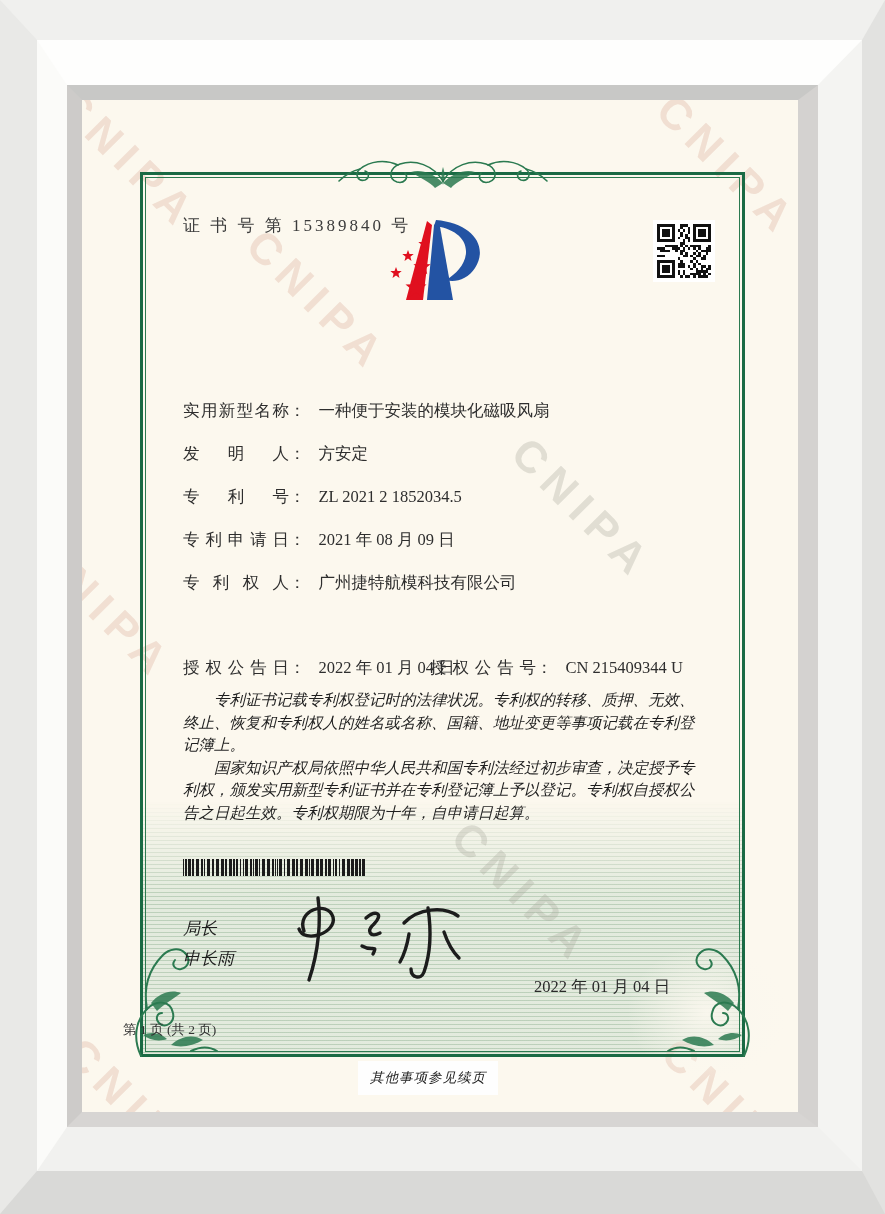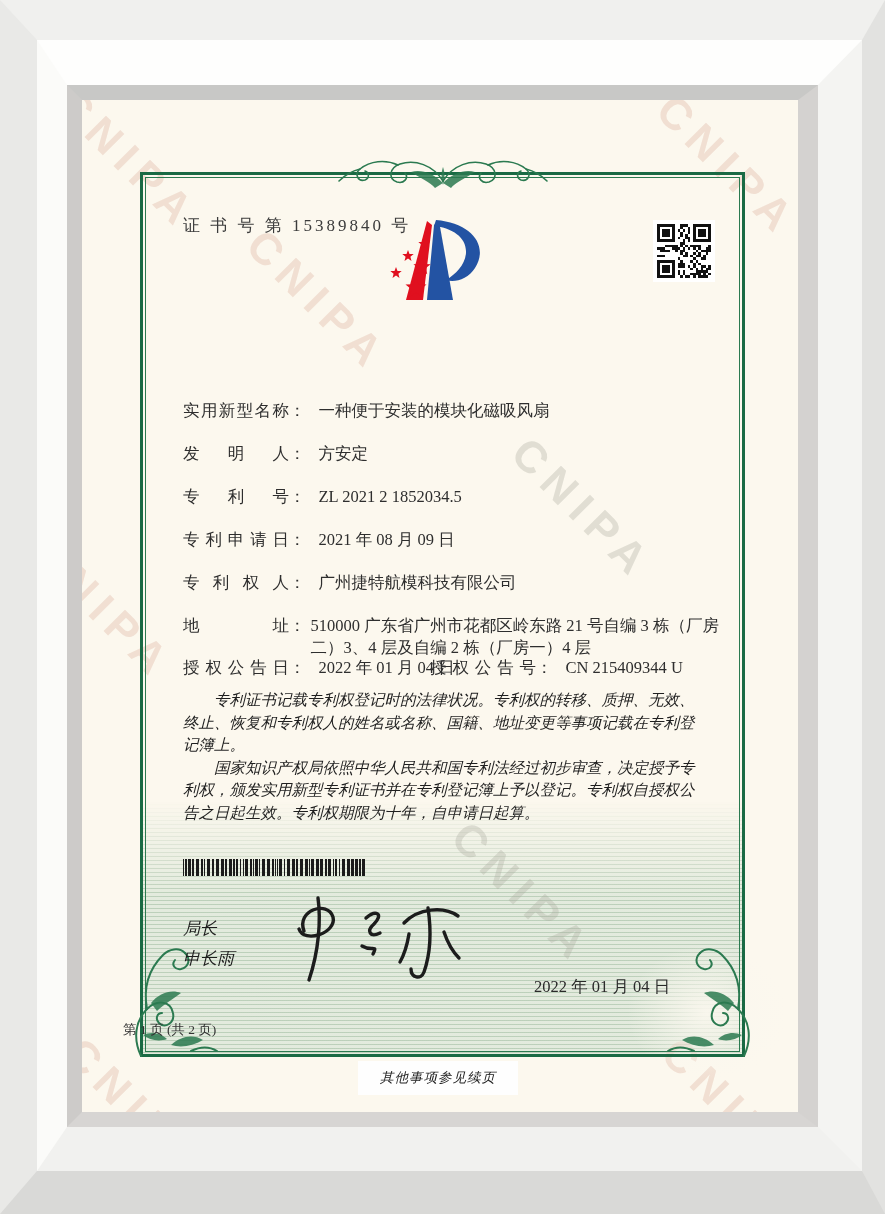--- a/index.html
+++ b/index.html
@@ -66,21 +66,21 @@
   .body-text p{margin:0;text-indent:2em;}
 
   .barcode{position:absolute;left:101px;top:759px;width:185px;height:17px;}
   .barcode svg{display:block;width:100%;height:100%;}
 
   .signer-title{position:absolute;left:101px;top:817px;font-size:17px;font-style:italic;color:#1d1d1d;}
   .signer-name{position:absolute;left:101px;top:847px;font-size:17px;font-style:italic;color:#1d1d1d;text-align:center;}
   .signature{position:absolute;left:196px;top:786px;}
   .issue-date{position:absolute;left:452px;top:876px;font-size:16.5px;color:#2a2a2a;}
   .page-info{position:absolute;left:41px;top:921px;width:605px;font-size:13.5px;color:#333;}
-  .footer-note{position:absolute;left:276px;top:961px;width:160px;height:34px;background:#fefefe;
+  .footer-note{position:absolute;left:276px;top:961px;width:140px;height:34px;background:#fefefe;
                display:flex;align-items:center;justify-content:center;
                font-size:13.5px;font-style:italic;color:#222;letter-spacing:1px;}
 </style>
 </head>
 <body>
 
 <div class="frame">
   <div class="frame-white">
     <div class="mat">
       <div class="paper">
@@ -387,23 +387,20 @@
           </div>
           <div class="row" style="top:386px">
             <span class="lbl">专利号</span><span>：</span><span class="val">ZL 2021 2 1852034.5</span>
           </div>
           <div class="row" style="top:429px">
             <span class="lbl">专利申请日</span><span>：</span><span class="val">2021 年 08 月 09 日</span>
           </div>
           <div class="row" style="top:472px">
             <span class="lbl">专利权人</span><span>：</span><span class="val">广州捷特航模科技有限公司</span>
           </div>
-          <div class="row" style="top:515px">
-            <span class="lbl">地址</span><span>：</span><span class="val-addr">510000 广东省广州市花都区岭东路 21 号自编 3 栋（厂房二）3、4 层及自编 2 栋（厂房一）4 层</span>
-          </div>
           <div class="row" style="top:557px">
             <span class="lbl">授权公告日</span><span>：</span><span class="val">2022 年 01 月 04 日</span>
             <span class="pair2">
               <span class="lbl">授权公告号</span><span>：</span><span class="val">CN 215409344 U</span>
             </span>
           </div>
 
           <div class="body-text">
             <p>专利证书记载专利权登记时的法律状况。专利权的转移、质押、无效、终止、恢复和专利权人的姓名或名称、国籍、地址变更等事项记载在专利登记簿上。</p>
             <p>国家知识产权局依照中华人民共和国专利法经过初步审查，决定授予专利权，颁发实用新型专利证书并在专利登记簿上予以登记。专利权自授权公告之日起生效。专利权期限为十年，自申请日起算。</p>

